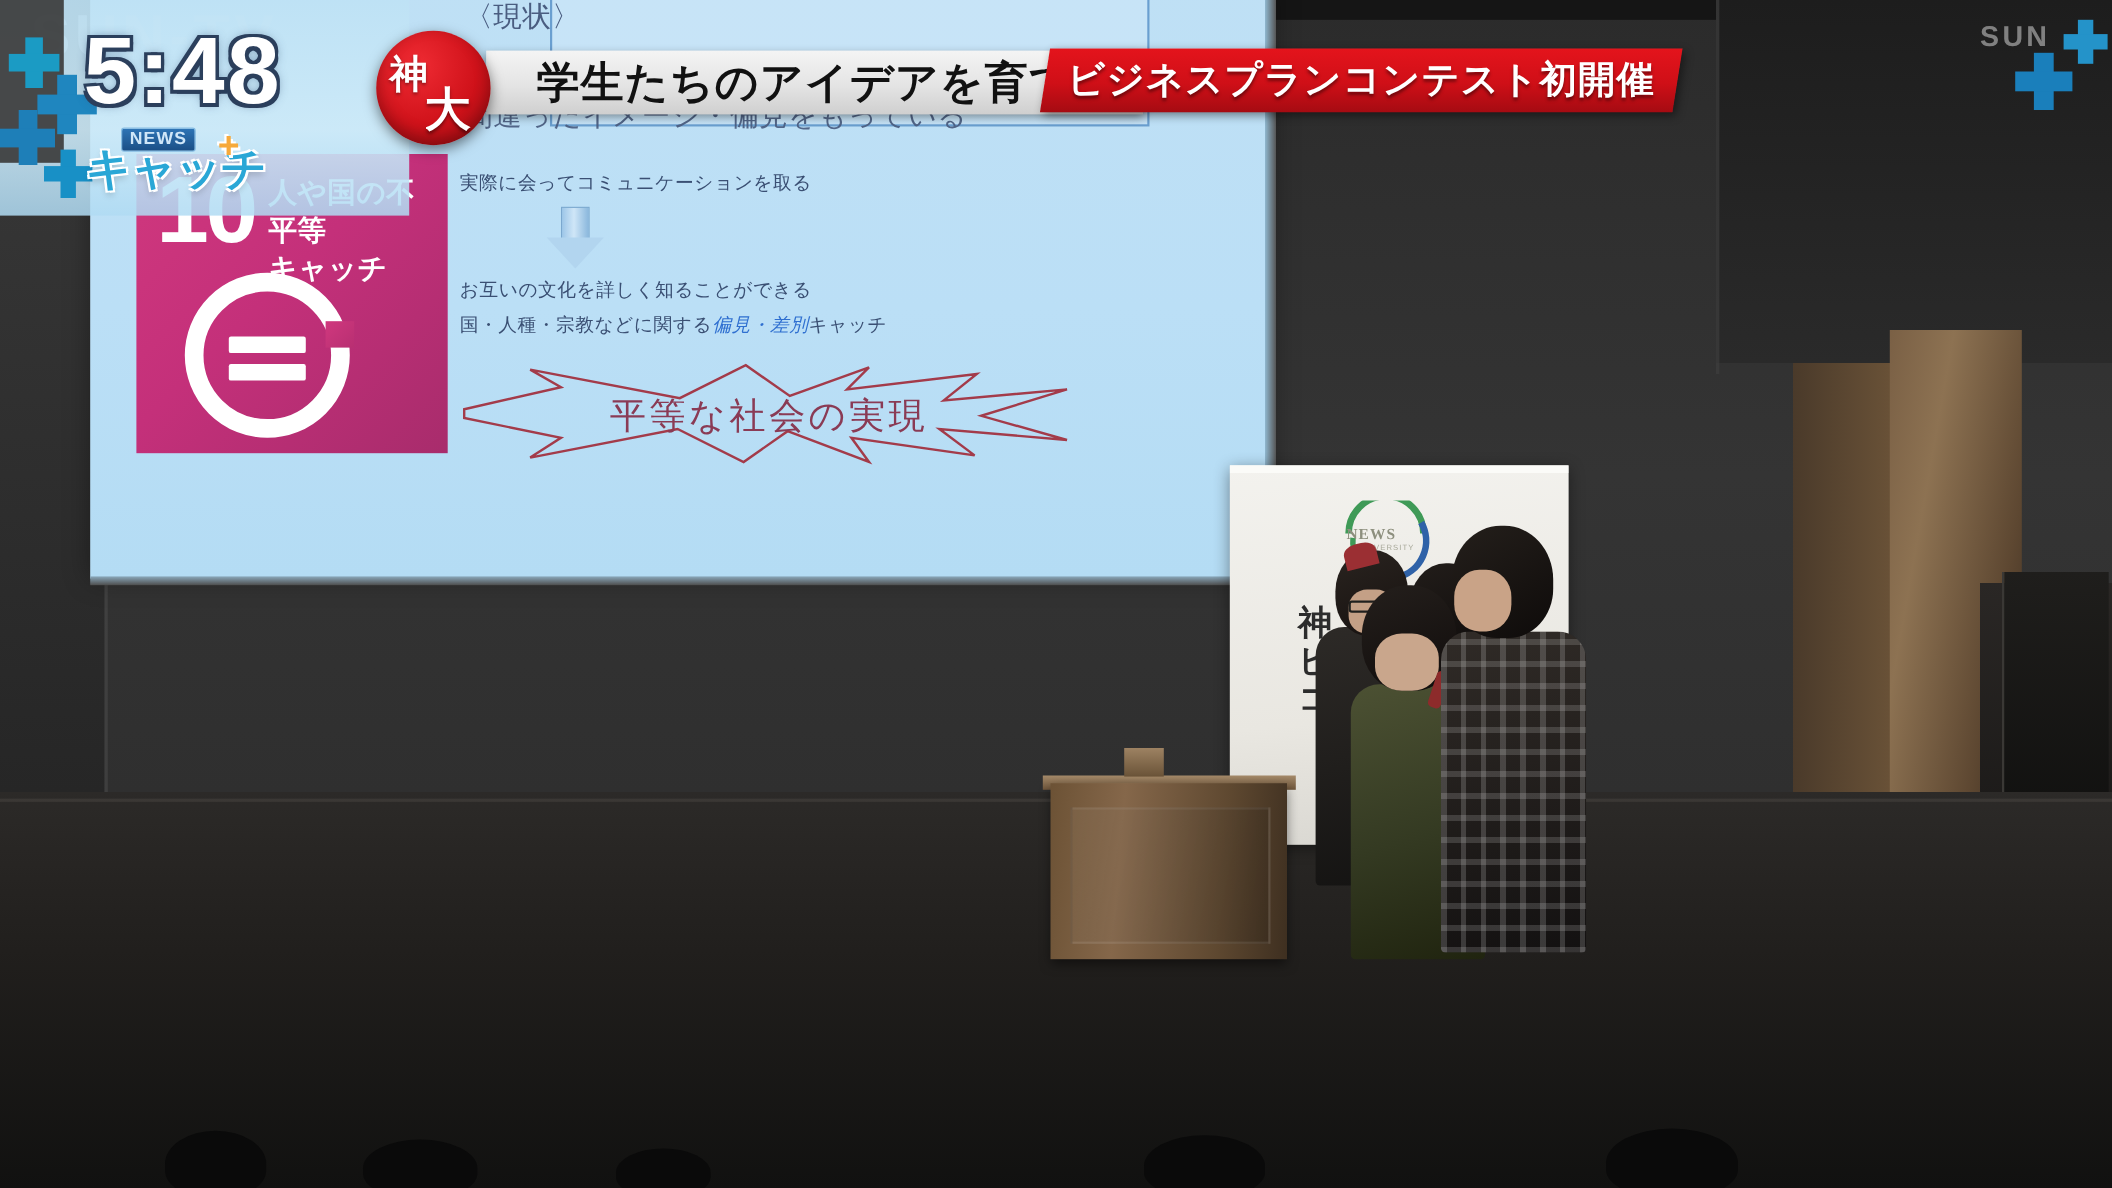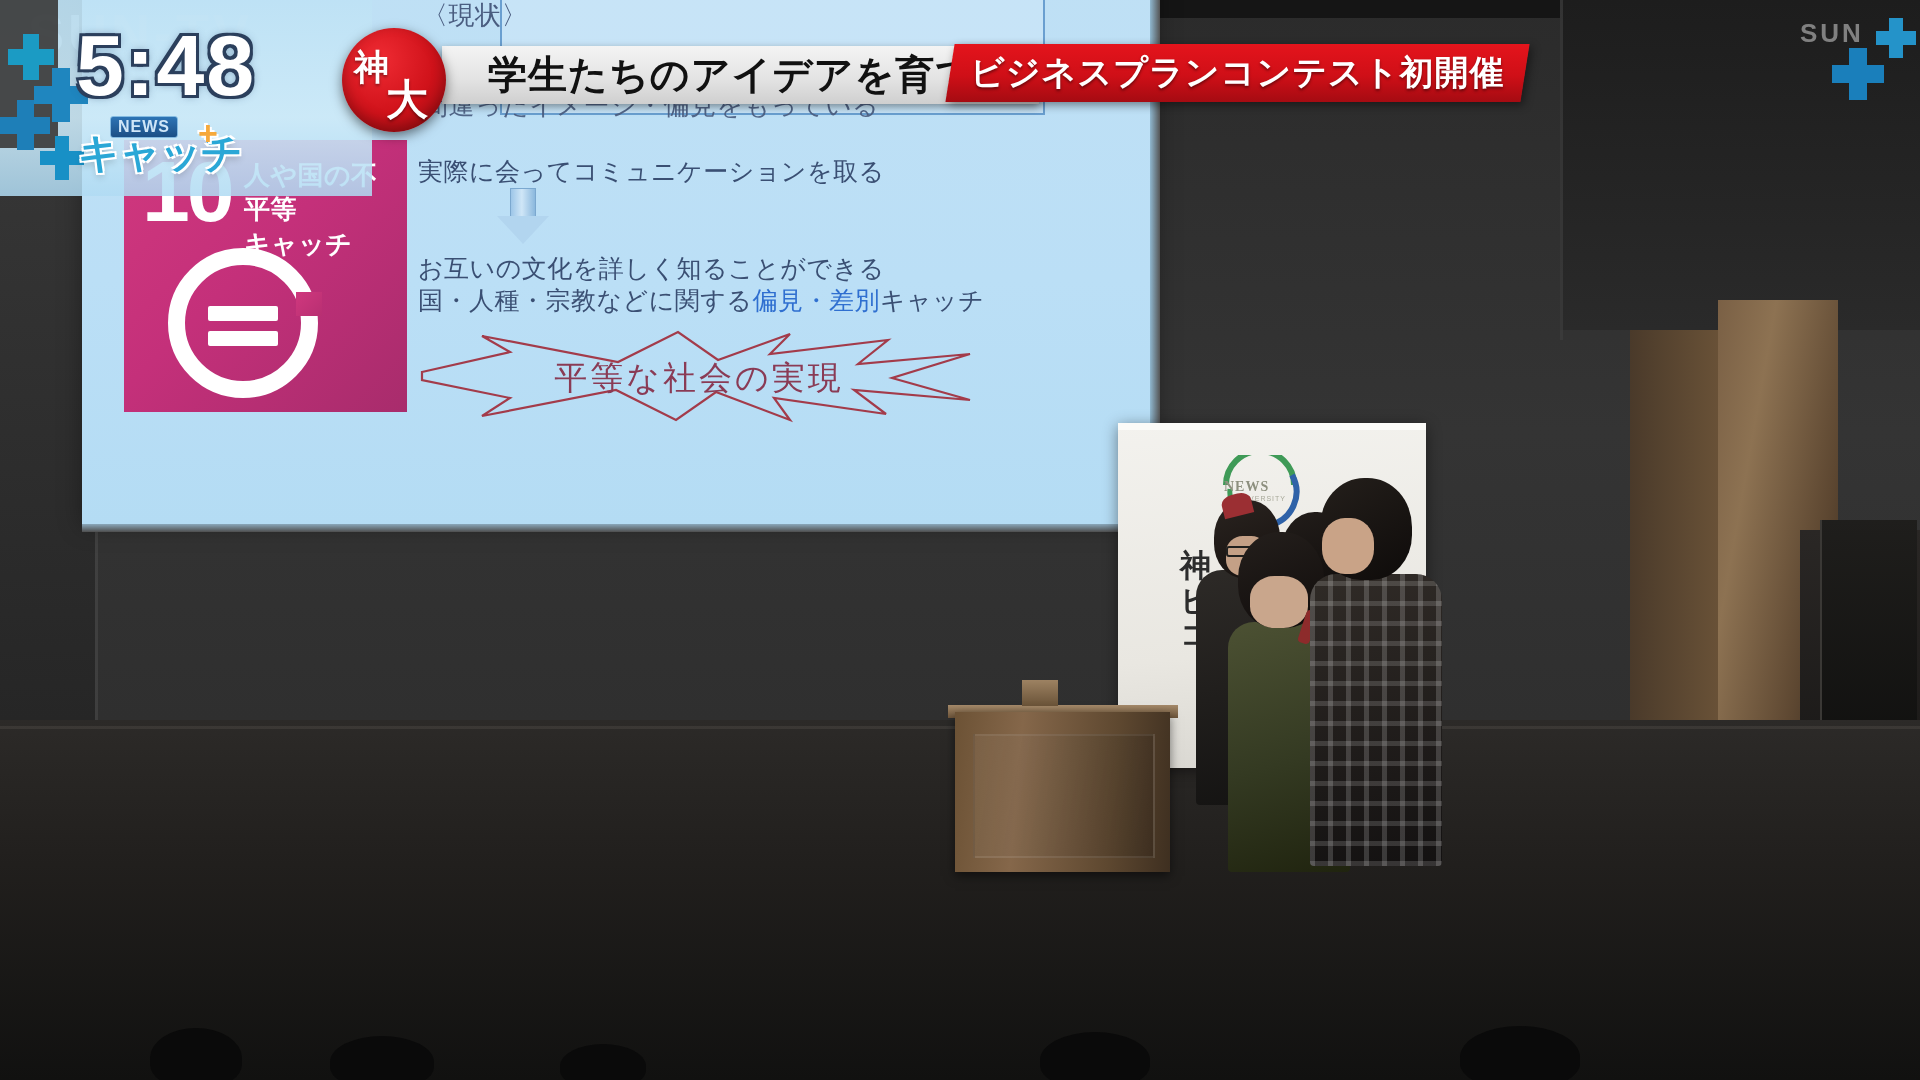--- a/index.html
+++ b/index.html
@@ -126,27 +126,27 @@
   .slide-box-top {
     position: absolute; left: 418px; top: -20px;
     width: 545px; height: 155px;
     border: 2px solid #6a9fd0;
     background: rgba(208,232,249,.5);
     box-sizing: border-box;
   }
   .slide-txt {
     position: absolute;
     color: #3a4f73;
-    font-size: 25px;
+    font-size: 17px;
     letter-spacing: .5px;
     white-space: nowrap;
     font-family: "Liberation Sans", sans-serif;
   }
 
-  .hl-blue { color: #2f6fd0; }
+  .hl-blue { color: #2f6fd0; font-style: italic; }
 
   .big-arrow {
     position: absolute; left: 497px; top: 188px;
     width: 52px; height: 56px;
   }
   .arrow-shaft {
     position: absolute; left: 13px; top: 0; width: 26px; height: 30px;
     background: linear-gradient(90deg,#9dc6e8,#cfe6f7 45%,#8bb8dd);
     border: 1px solid #7ba8cf; box-sizing: border-box;
   }

